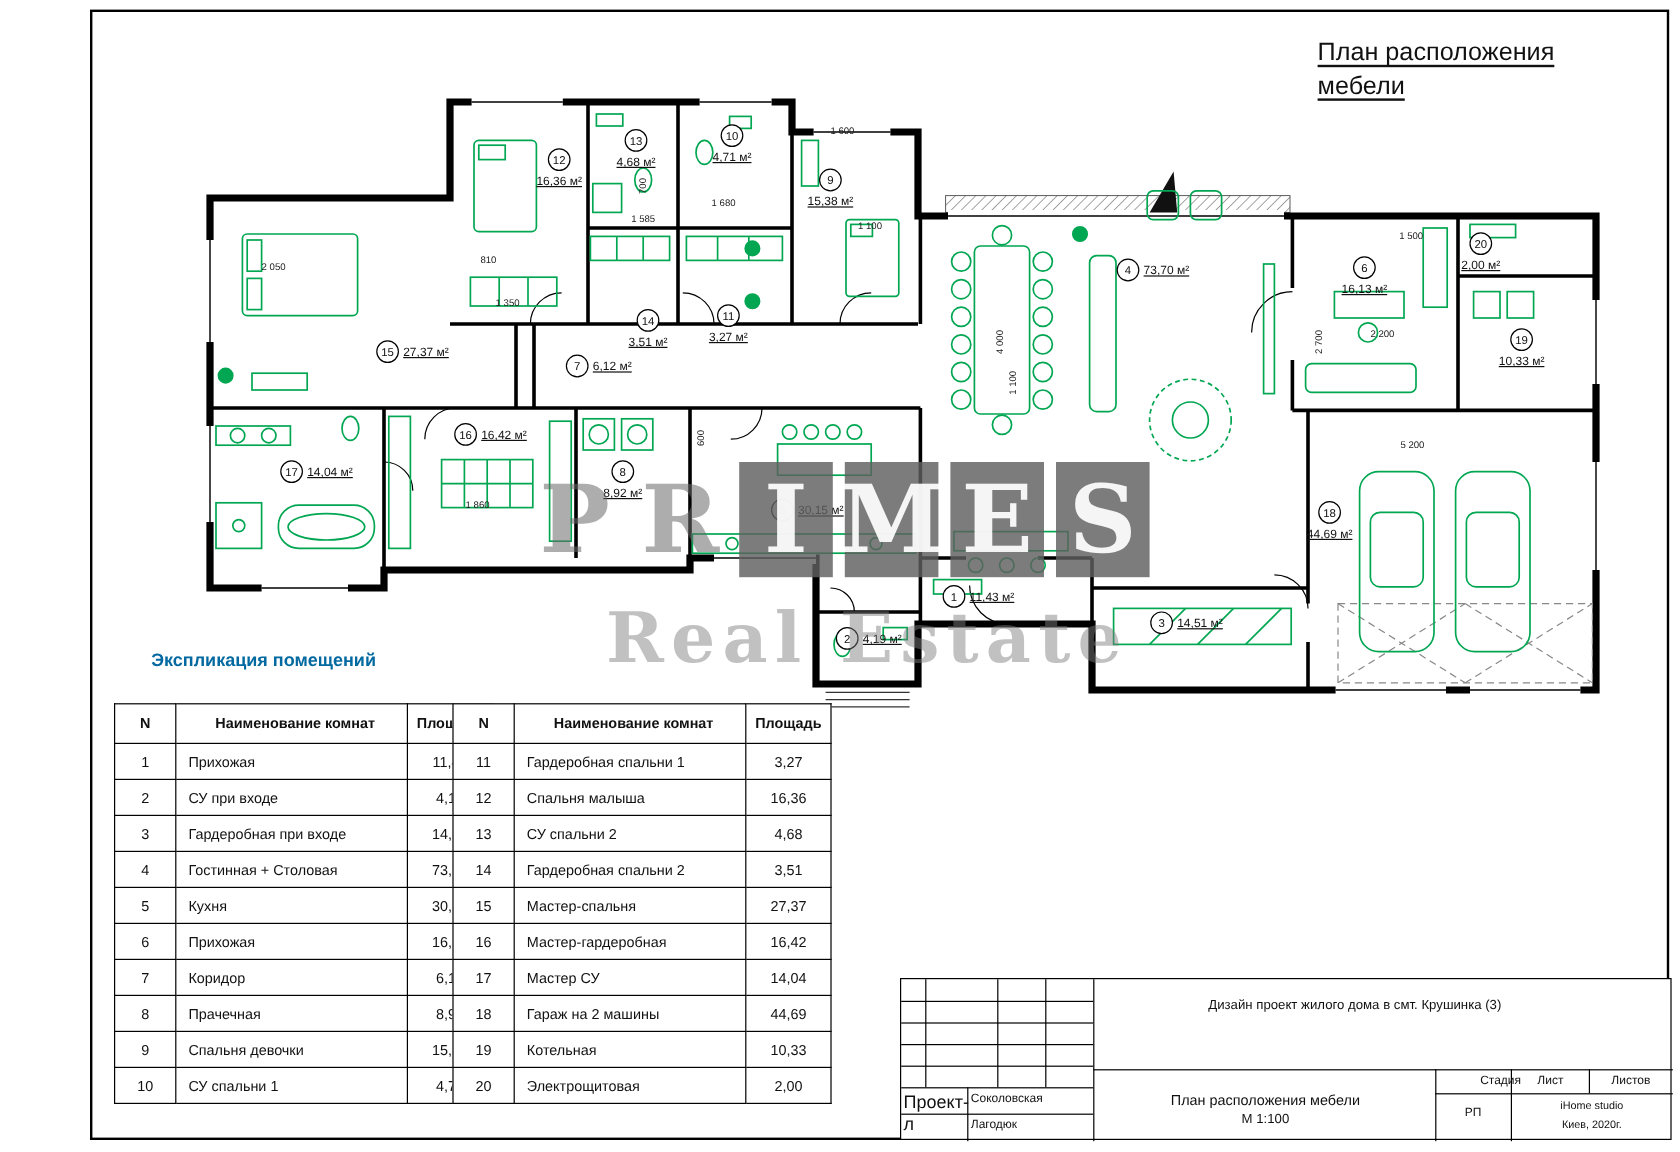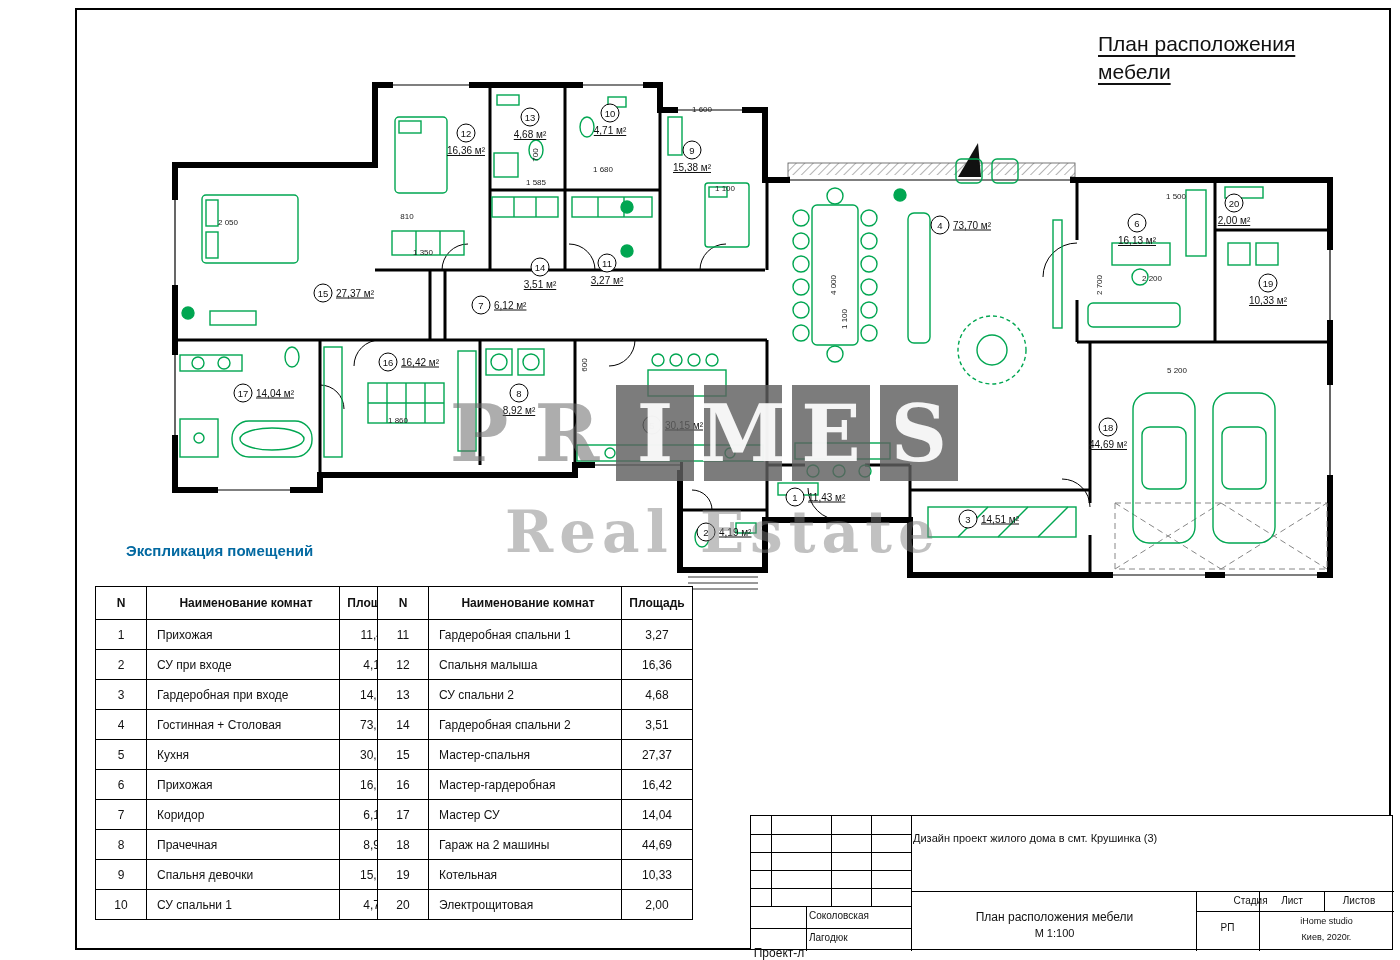--- a/index.html
+++ b/index.html
@@ -502,24 +502,24 @@
     <div class="ln" style="left:0;top:72px;width:160px;height:1.4px;"></div>
     <div class="ln" style="left:0;top:90px;width:160px;height:1.4px;"></div>
     <div class="ln" style="left:0;top:112px;width:160px;height:1.4px;"></div>
     <div class="ln" style="left:55px;top:90px;width:1.4px;height:45px;"></div>
     <div class="ln" style="left:160px;top:75px;width:483px;height:1.4px;"></div>
     <div class="ln" style="left:445px;top:75px;width:1.4px;height:60px;"></div>
     <div class="ln" style="left:445px;top:95px;width:198px;height:1.4px;"></div>
     <div class="ln" style="left:508px;top:75px;width:1.4px;height:60px;"></div>
     <div class="ln" style="left:573px;top:75px;width:1.4px;height:20px;"></div>
 
-    <div class="txt" style="left:2px;top:94px;width:52px;text-align:center;font-size:12px;margin-top:36px;">Проект-л</div>
+    <div class="txt" style="left:2px;top:94px;width:52px;text-align:left;font-size:15px;">Проект-л</div>
     <div class="txt" style="left:58px;top:94px;width:100px;font-size:10px;">Соколовская</div>
     <div class="txt" style="left:58px;top:116px;width:100px;font-size:10px;">Лагодюк</div>
-    <div class="txt" style="left:162px;top:16px;width:432px;font-size:11px;">Дизайн проект жилого дома в смт. Крушинка (3)</div>
+    <div class="txt" style="left:162px;top:16px;width:432px;text-align:center;font-size:11px;">Дизайн проект жилого дома в смт. Крушинка (3)</div>
     <div class="txt" style="left:162px;top:94px;width:283px;text-align:center;font-size:12px;">План расположения мебели</div>
     <div class="txt" style="left:162px;top:111px;width:283px;text-align:center;font-size:11px;">М 1:100</div>
     <div class="txt" style="left:445px;top:79px;width:63px;text-align:center;font-size:10px;margin-left:23px;">Стадия</div>
     <div class="txt" style="left:509px;top:79px;width:64px;text-align:center;font-size:10px;">Лист</div>
     <div class="txt" style="left:574px;top:79px;width:68px;text-align:center;font-size:10px;">Листов</div>
     <div class="txt" style="left:445px;top:106px;width:63px;text-align:center;font-size:10px;">РП</div>
     <div class="txt" style="left:509px;top:100px;width:133px;text-align:center;font-size:9px;">iHome studio</div>
     <div class="txt" style="left:509px;top:116px;width:133px;text-align:center;font-size:9px;">Киев,  2020г.</div>
   </div>
 </div>

